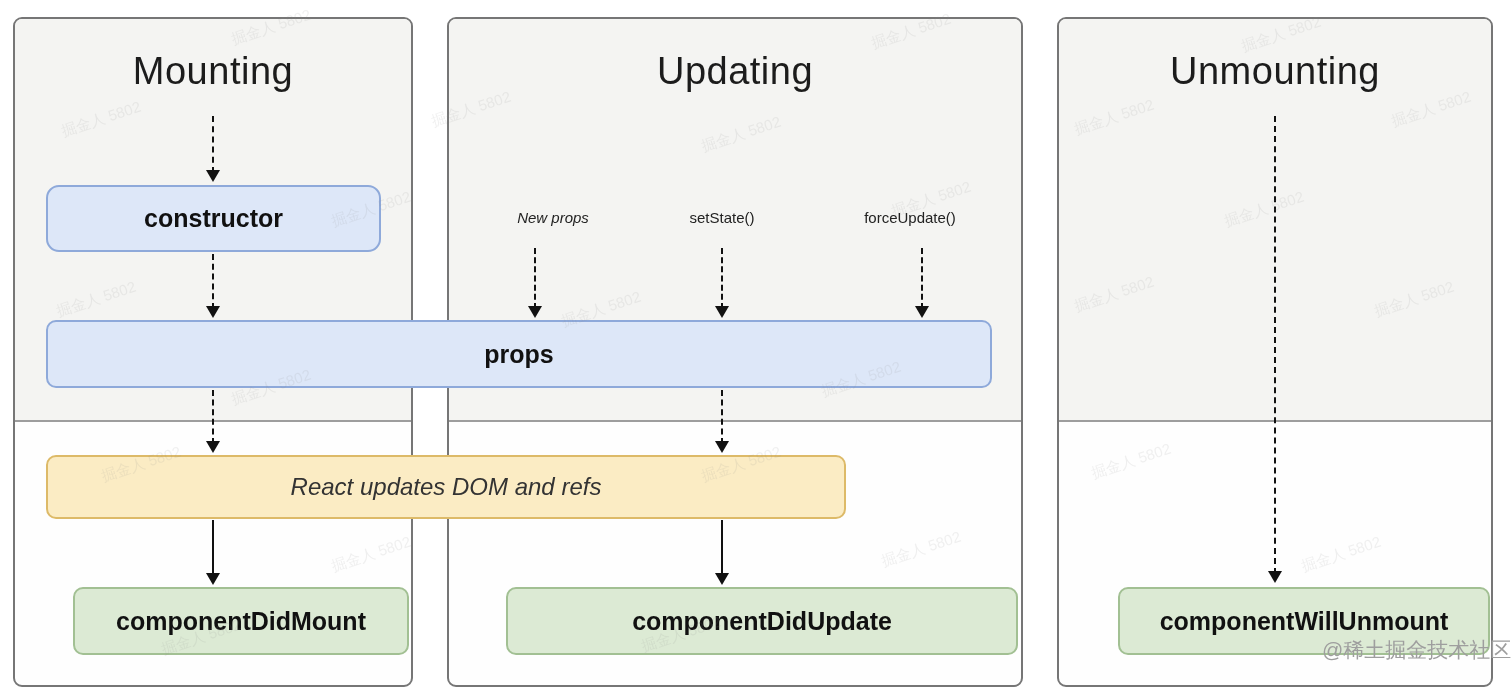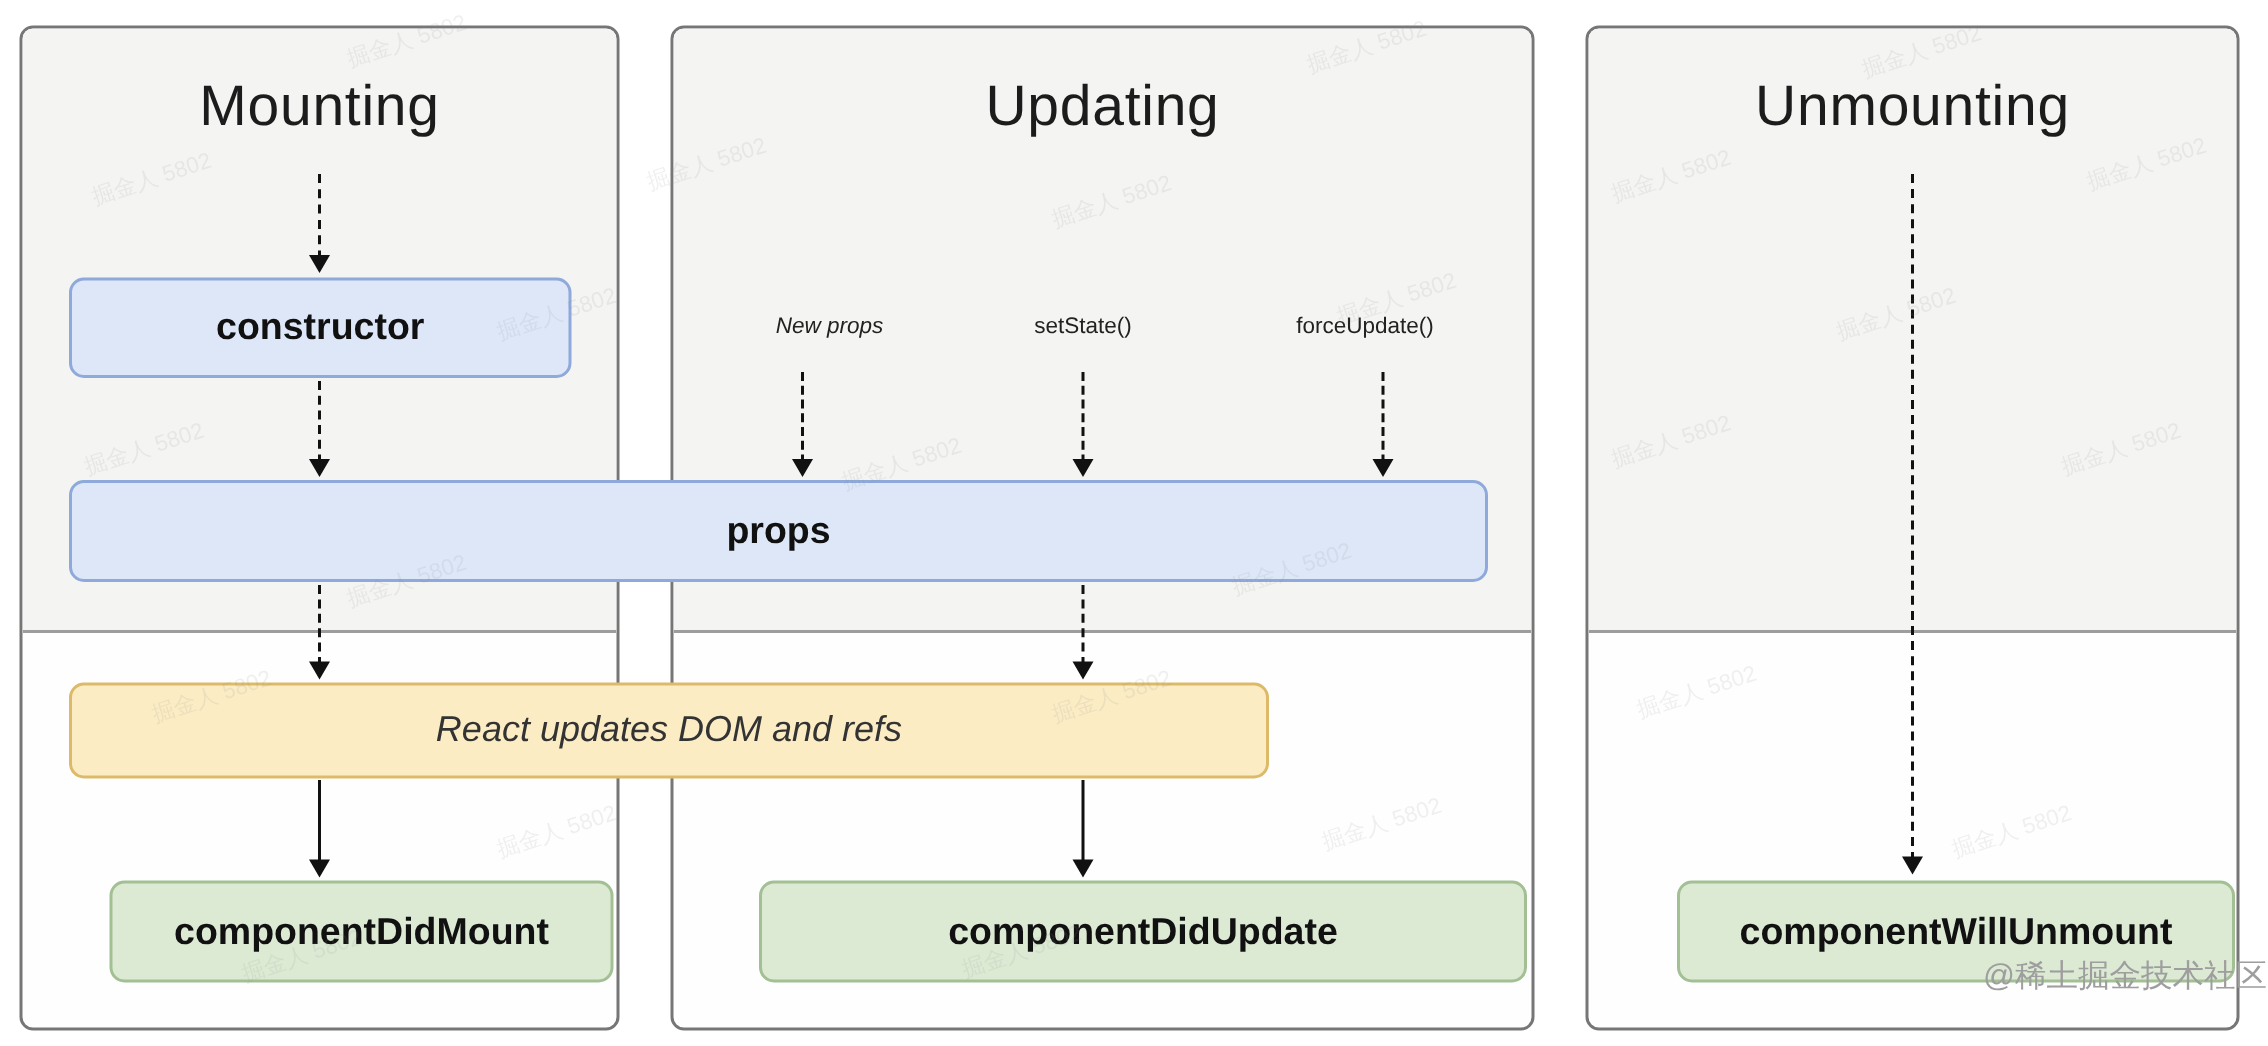--- a/index.html
+++ b/index.html
@@ -41,21 +41,21 @@
     position:absolute;display:flex;align-items:center;justify-content:center;
     border-radius:10px;box-sizing:border-box;z-index:5;
     font-weight:bold;font-size:25px;color:#111111;white-space:nowrap;
   }
   .node.blue{background:var(--blue-fill);border:2px solid var(--blue-border);}
   .node.yellow{
     background:var(--yellow-fill);border:2px solid var(--yellow-border);
     font-weight:normal;font-style:italic;font-size:24px;color:#333333;
   }
   .node.green{background:var(--green-fill);border:2px solid var(--green-border);margin-left:28px;}
-  #box-constructor{left:46px;top:185px;width:335px;height:67px;}
+  #box-constructor{left:46px;top:185px;width:335px;height:67px;border-radius:13px;}
   #box-render{left:46px;top:320px;width:946px;height:68px;}
   #box-react-updates{left:46px;top:455px;width:800px;height:64px;}
   #box-did-mount{left:45px;top:587px;width:336px;height:68px;}
   #box-did-update{left:478px;top:587px;width:512px;height:68px;}
   #box-will-unmount{left:1090px;top:587px;width:372px;height:68px;}
   .arrow{position:absolute;width:16px;transform:translateX(-8px);z-index:4;}
   .arrow .shaft{position:absolute;left:7px;top:0;bottom:9px;width:0;border-left:2px dashed var(--arrow);}
   .arrow.solid .shaft{border-left-style:solid;}
   .arrow .head{
     position:absolute;bottom:0;left:1px;width:0;height:0;

